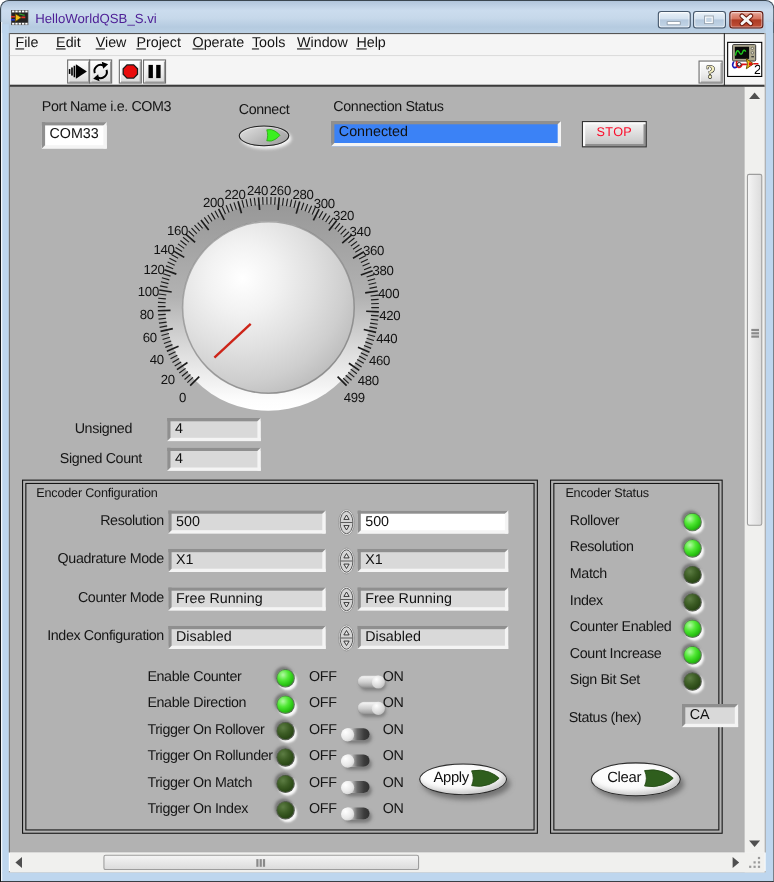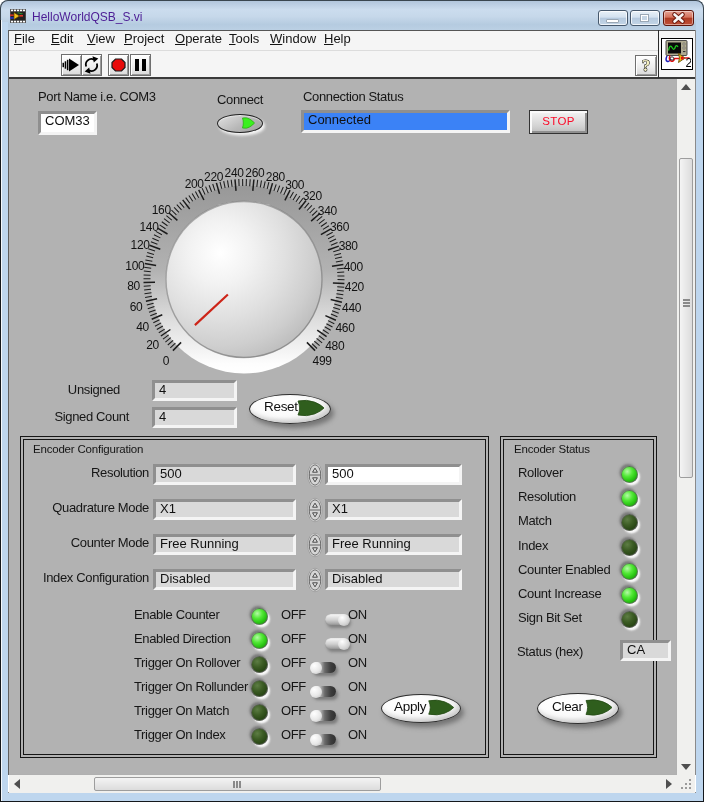--- a/index.html
+++ b/index.html
@@ -354,26 +354,20 @@
 
 <div class="lbl" style="left:0px;top:382px;width:120px;text-align:right;">Unsigned</div>
 <div class="sunk" style="left:152px;top:380px;width:85px;height:21px;">
       <div class="tx">4</div>
     </div>
 <div class="lbl" style="left:0px;top:409px;width:129px;text-align:right;">Signed Count</div>
 <div class="sunk" style="left:152px;top:407px;width:85px;height:21px;">
       <div class="tx">4</div>
     </div>
 
-<div class="ovalbtn" style="left:249px;top:394px;width:82px;height:30px;">
-  <div class="cap" style="left:14px;top:4px;">Reset</div>
-  <svg width="82" height="26" viewBox="0 0 82 26" style="position:absolute;left:0;top:0;">
-        <path d="M48 6 Q57 4.2 64.5 7.1 Q71 9.7 74 13 Q71 16.3 64.5 18.9 Q57 21.8 48 20 Q49.6 16.5 49.6 13 Q49.6 9.5 48 6 Z" fill="#2f5e1d" stroke="#234a14" stroke-width="0.8"></path>
-      </svg>
-</div>
 
 <div class="panel" style="left:20px;top:436px;width:469px;height:322px;">
       <div class="inner"></div>
     </div>
 <div class="lbl" style="left:33px;top:443px;font-size:11.5px;letter-spacing:-0.2px;">Encoder Configuration</div>
 
 <div class="lbl" style="left:28px;top:465px;width:121px;text-align:right;">Resolution</div>
 <div class="sunk" style="left:153px;top:464px;width:143px;height:21px;">
       <div class="tx">500</div>
     </div>
@@ -427,21 +421,21 @@
   <path d="M8 19.8 L10.4 15.8 L5.6 15.8 Z" fill="#e8e8e8" stroke="#222" stroke-width="0.8"></path>
 </svg>
 <div class="sunk" style="left:325px;top:569px;width:137px;height:21px;background:#d9d9d9;">
       <div class="tx">Disabled</div>
     </div>
 <div class="lbl" style="left:134px;top:607px;">Enable Counter</div>
 <div class="led on" style="left:251px;top:607.5px;"></div>
 <div class="lbl" style="left:281px;top:607px;">OFF</div>
 <div class="swON" style="left:325px;top:614px;"></div>
 <div class="lbl" style="left:348px;top:607px;">ON</div>
-<div class="lbl" style="left:134px;top:631px;">Enabled Direction</div>
+<div class="lbl" style="left:134px;top:631px;">Enable Direction</div>
 <div class="led on" style="left:251px;top:631.5px;"></div>
 <div class="lbl" style="left:281px;top:631px;">OFF</div>
 <div class="swON" style="left:325px;top:638px;"></div>
 <div class="lbl" style="left:348px;top:631px;">ON</div>
 <div class="lbl" style="left:134px;top:655px;">Trigger On Rollover</div>
 <div class="led off" style="left:251px;top:655.5px;"></div>
 <div class="lbl" style="left:281px;top:655px;">OFF</div>
 <div class="swOFF" style="left:311px;top:662px;"></div>
 <div class="lbl" style="left:348px;top:655px;">ON</div>
 <div class="lbl" style="left:134px;top:679px;">Trigger On Rollunder</div>

